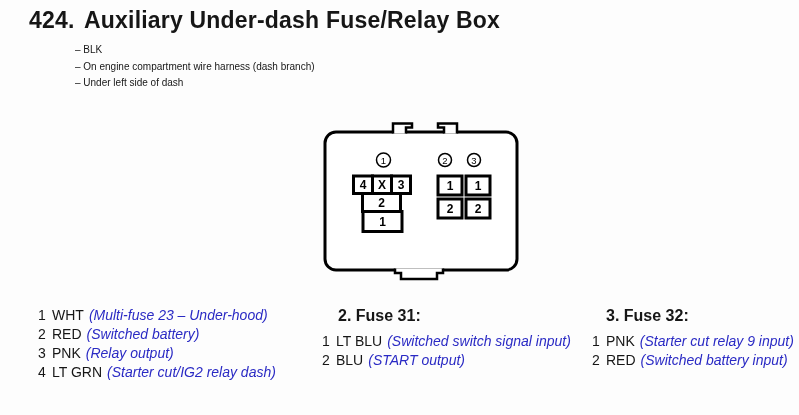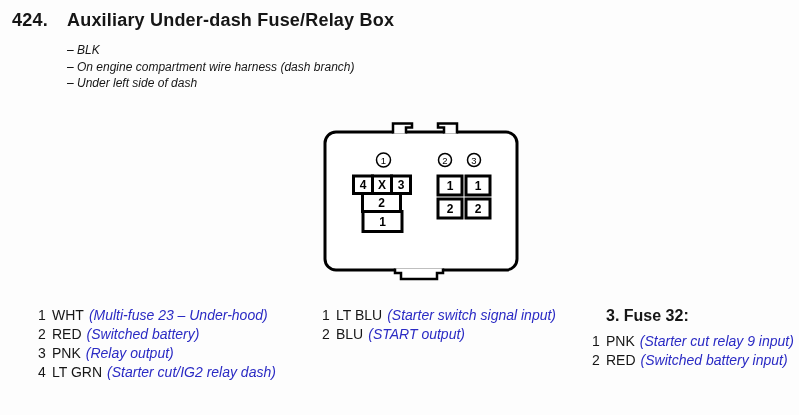--- a/index.html
+++ b/index.html
@@ -11,28 +11,28 @@
   html,body{margin:0;padding:0;}
   body{
     width:799px;height:415px;
     background:var(--paper);
     color:var(--ink);
     font-family:"Liberation Sans", sans-serif;
     position:relative;
     overflow:hidden;
   }
   .page-title{
-    position:absolute;left:12px;top:8px;
-    font-size:18px;font-weight:bold;line-height:25px;
+    position:absolute;left:29px;top:8px;
+    font-size:23px;font-weight:bold;line-height:25px;
     letter-spacing:0.2px;white-space:nowrap;
   }
   .title-number{display:inline-block;width:55px;}
   .notes{
-    position:absolute;left:67px;top:42px;
-    font-size:12px;line-height:16.5px;font-style:italic;
+    position:absolute;left:75px;top:42px;
+    font-size:10px;line-height:16.5px;
   }
   .note-line{white-space:nowrap;}
   .diagram-wrap{
     position:absolute;left:320px;top:118px;width:210px;height:170px;
   }
   svg text{
     font-family:"Liberation Sans", sans-serif;
     fill:#000;
   }
   .cell-label{font-size:12px;font-weight:bold;}
@@ -117,22 +117,23 @@
   </div>
   <div class="pin-row">
     <span class="pin-num">3</span><span class="pin-wire">PNK</span><span class="pin-desc">(Relay output)</span>
   </div>
   <div class="pin-row">
     <span class="pin-num">4</span><span class="pin-wire">LT GRN</span><span class="pin-desc">(Starter cut/IG2 relay dash)</span>
   </div>
 </div>
 
 <div class="legend-col col-2">
+  <div class="col-heading">2. Fuse 31:</div>
   <div class="pin-row">
-    <span class="pin-num">1</span><span class="pin-wire">LT BLU</span><span class="pin-desc">(Starter switch signal input)</span>
+    <span class="pin-num">1</span><span class="pin-wire">LT BLU</span><span class="pin-desc">(Switched switch signal input)</span>
   </div>
   <div class="pin-row">
     <span class="pin-num">2</span><span class="pin-wire">BLU</span><span class="pin-desc">(START output)</span>
   </div>
 </div>
 
 <div class="legend-col col-3">
   <div class="col-heading">3. Fuse 32:</div>
   <div class="pin-row">
     <span class="pin-num">1</span><span class="pin-wire">PNK</span><span class="pin-desc">(Starter cut relay 9 input)</span>

